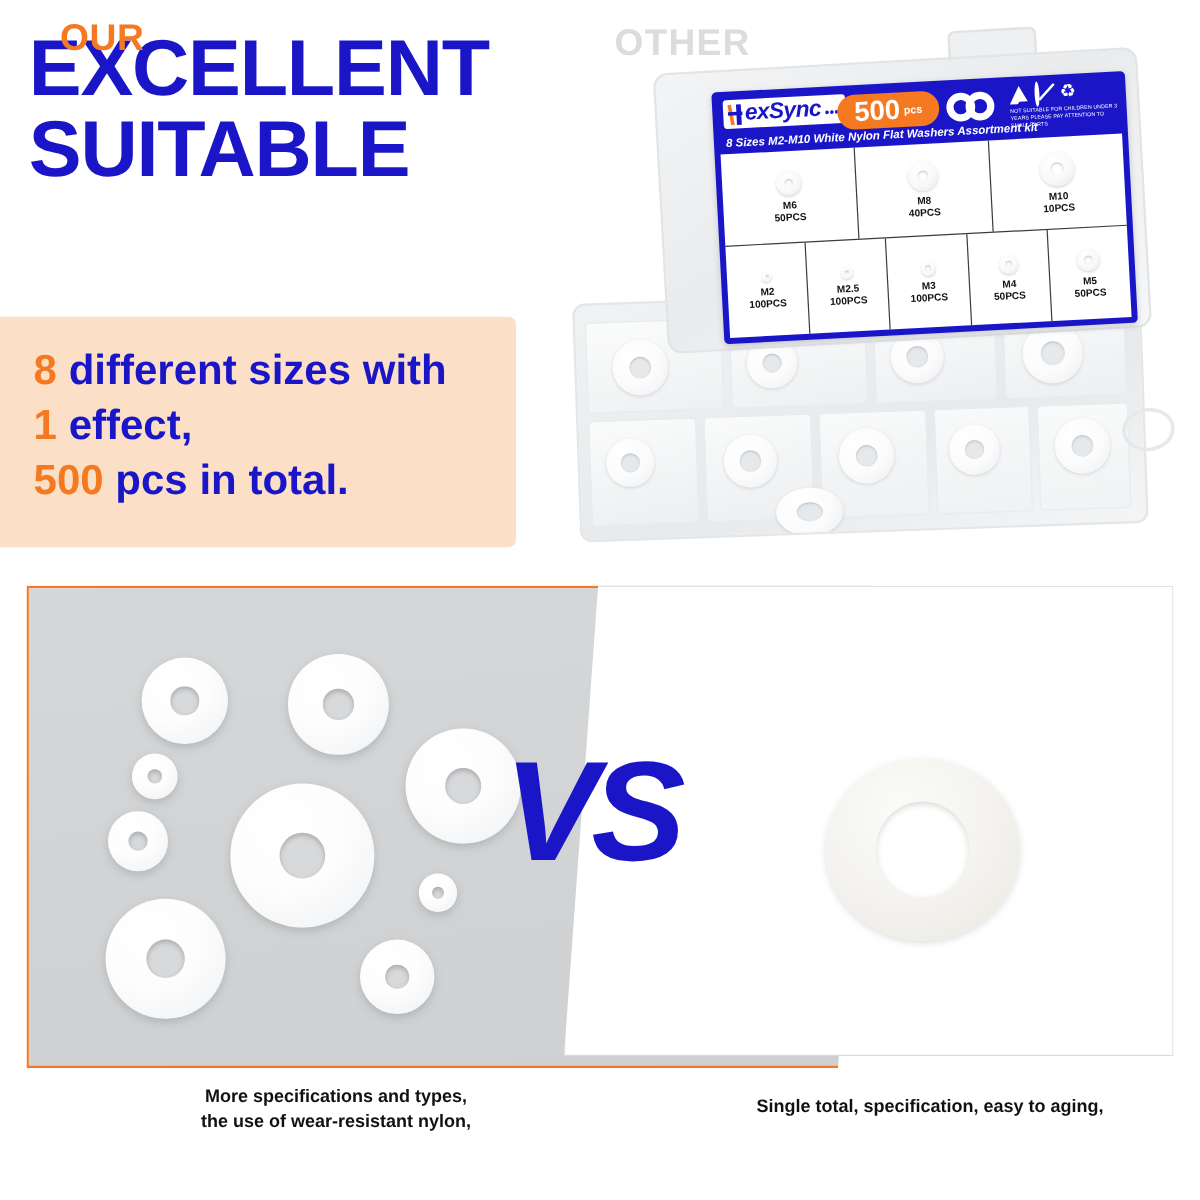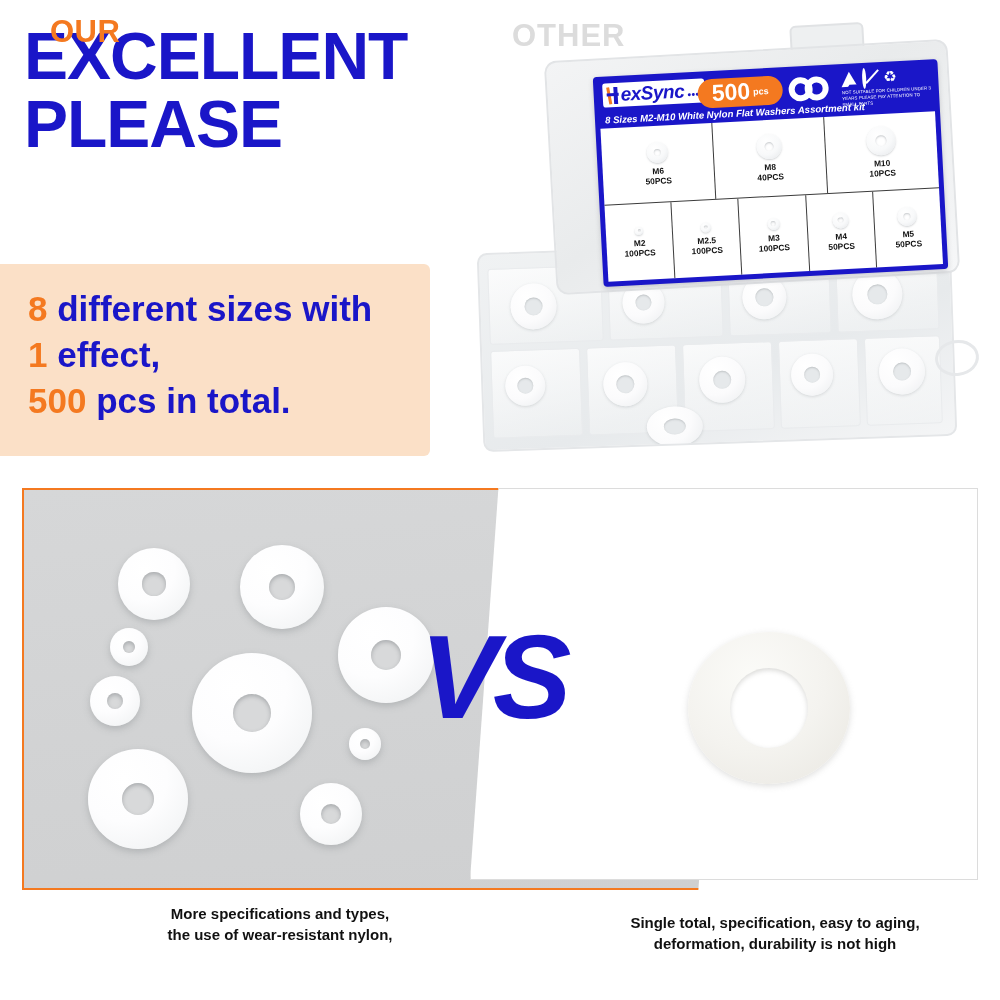--- a/index.html
+++ b/index.html
@@ -206,21 +206,21 @@
   .cap-left{left:10px;top:903px;width:540px;text-align:center;}
   .cap-right{left:560px;top:912px;width:430px;}
 </style>
 </head>
 <body>
 
 <div id="stage">
 
   <div class="headline">
     <span class="l1">EXCELLENT</span>
-    <span class="l2">PLEASE</span>
+    <span class="l2">SUITABLE</span>
   </div>
 
   <div class="featurebox">
     <div class="fline">
       <span class="num">8</span><span> different sizes with</span>
     </div>
     <div class="fline">
       <span class="num">1</span><span> effect,</span>
     </div>
     <div class="fline">
@@ -367,16 +367,15 @@
   <div class="otherwasher"></div>
 
   <div class="vs">VS</div>
 
   <div class="cap cap-left">
       <div>More specifications and types,</div>
       <div>the use of wear-resistant nylon,</div>
     </div>
   <div class="cap cap-right">
       <div>Single total, specification, easy to aging,</div>
-      <div>deformation, durability is not high</div>
     </div>
 
 </div>
 
 </body></html>

